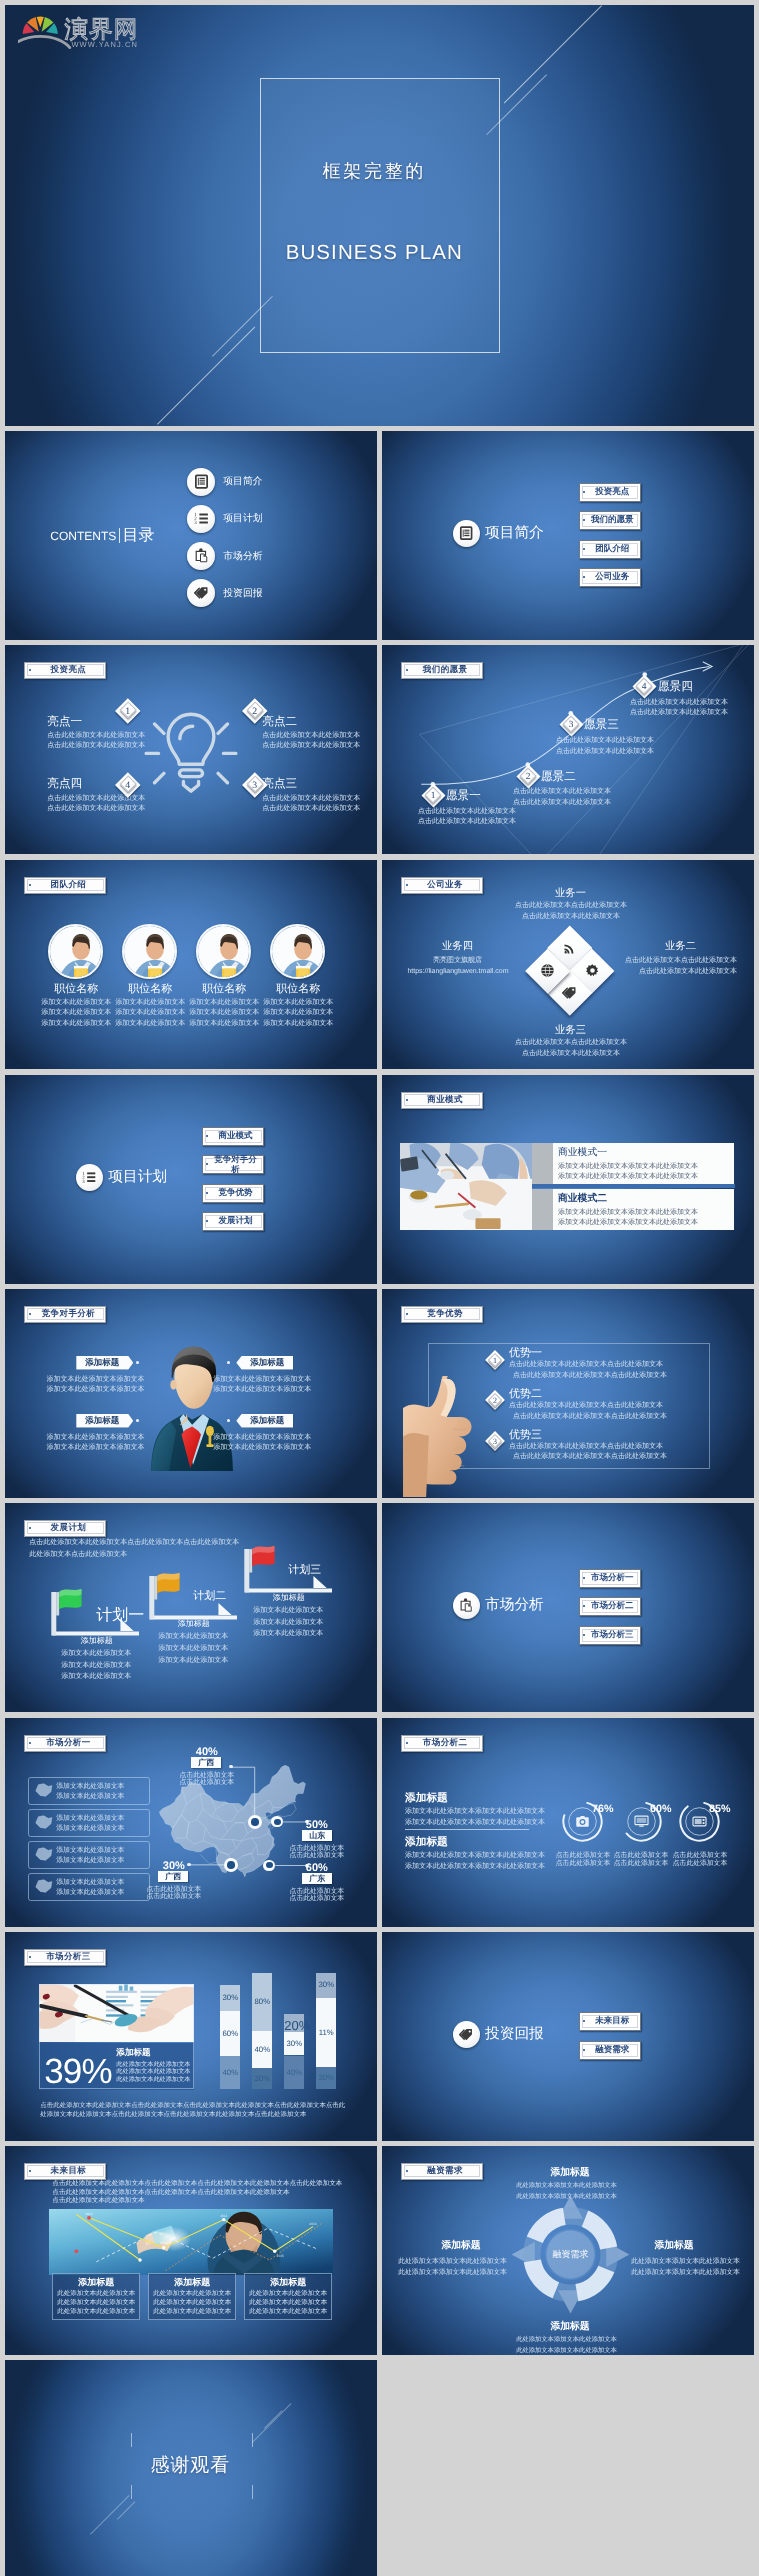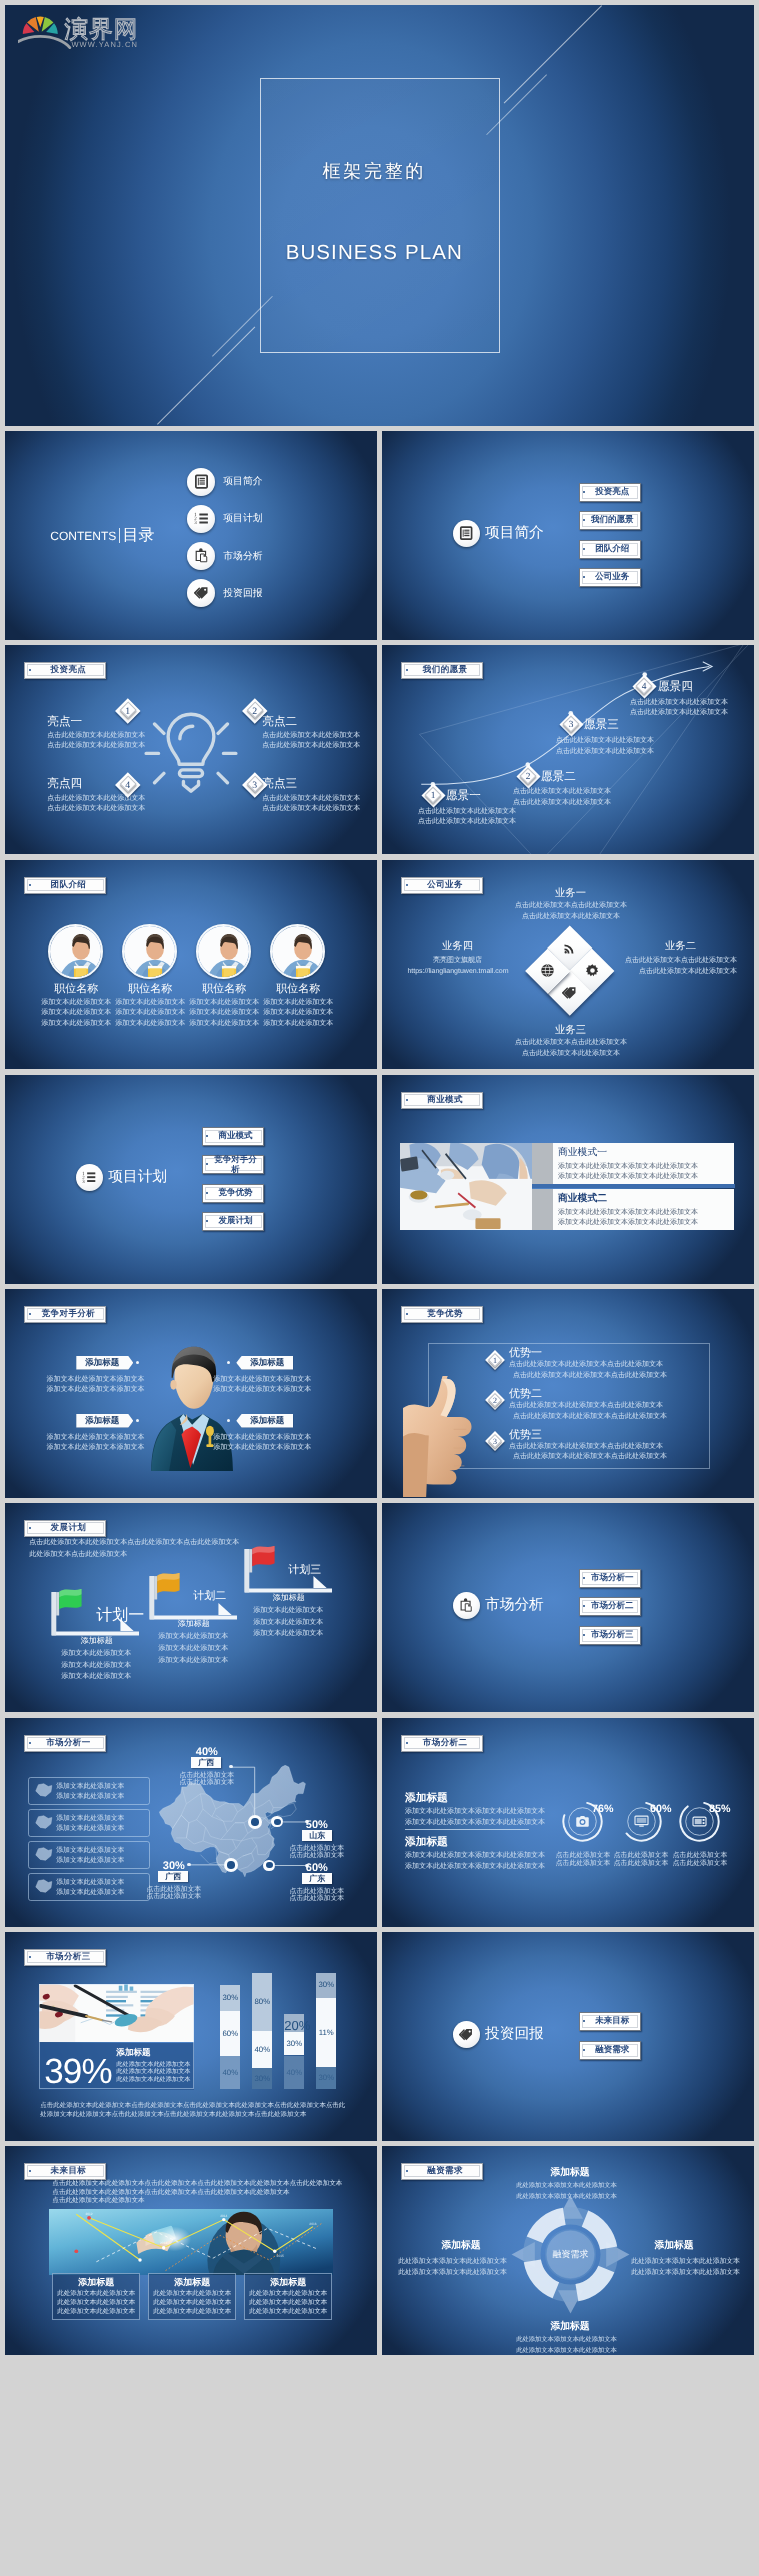--- a/index.html
+++ b/index.html
@@ -1053,14 +1053,26 @@
 <div class="c wt" style="left:147px;top:175px;width:82px;font-size:9.8px;text-align:center;line-height:1.15;font-weight:bold">添加标题</div>
 <div class="c bt" style="left:133px;top:189px;width:103px;font-size:6.3px;text-align:center;line-height:1.45;">此处添加文本添加文本此处添加文本</div>
 <div class="c bt" style="left:133px;top:200px;width:103px;font-size:6.3px;text-align:center;line-height:1.45;">此处添加文本添加文本此处添加文本</div>
 <div class="c wt" style="left:251px;top:94px;width:82px;font-size:9.8px;text-align:center;line-height:1.15;font-weight:bold">添加标题</div>
 <div class="c bt" style="left:248px;top:111px;width:111px;font-size:6.8px;text-align:center;line-height:1.45;">此处添加文本添加文本此处添加文本</div>
 <div class="c bt" style="left:248px;top:122px;width:111px;font-size:6.8px;text-align:center;line-height:1.45;">此处添加文本添加文本此处添加文本</div>
 <div class="c wt" style="left:38px;top:94px;width:82px;font-size:9.8px;text-align:center;line-height:1.15;font-weight:bold">添加标题</div>
 <div class="c bt" style="left:15px;top:111px;width:111px;font-size:6.8px;text-align:center;line-height:1.45;">此处添加文本添加文本此处添加文本</div>
 <div class="c bt" style="left:15px;top:122px;width:111px;font-size:6.8px;text-align:center;line-height:1.45;">此处添加文本添加文本此处添加文本</div>
 </div>
+<div class="slide" style="left:5.3px;top:2360px;width:372px;height:216px">
+      <div class="bg bgT"></div>
+<div class="c" style="left:126px;top:73px;width:0.9px;height:13.6px;background:rgba(255,255,255,.5)"></div>
+<div class="c" style="left:126px;top:125px;width:0.9px;height:13.6px;background:rgba(255,255,255,.5)"></div>
+<div class="c" style="left:247px;top:73px;width:0.9px;height:13.6px;background:rgba(255,255,255,.5)"></div>
+<div class="c" style="left:247px;top:125px;width:0.9px;height:13.6px;background:rgba(255,255,255,.5)"></div>
+<div class="diag" style="left:247px;top:82px;width:55px;transform:rotate(-45deg);opacity:.55"></div>
+<div class="diag" style="left:259px;top:68px;width:25px;transform:rotate(-45deg);opacity:.55"></div>
+<div class="diag" style="left:85px;top:174px;width:55px;transform:rotate(-45deg);opacity:.55"></div>
+<div class="diag" style="left:112px;top:159px;width:25px;transform:rotate(-45deg);opacity:.55"></div>
+<div class="c wt" style="left:96px;top:95px;width:178px;font-size:19px;text-align:center;line-height:1.2;letter-spacing:0.9px;text-shadow:0 0.9px 2.7px rgba(0,0,0,.25)">感谢观看</div>
+</div>
 </div>
 
 
 </body></html>

